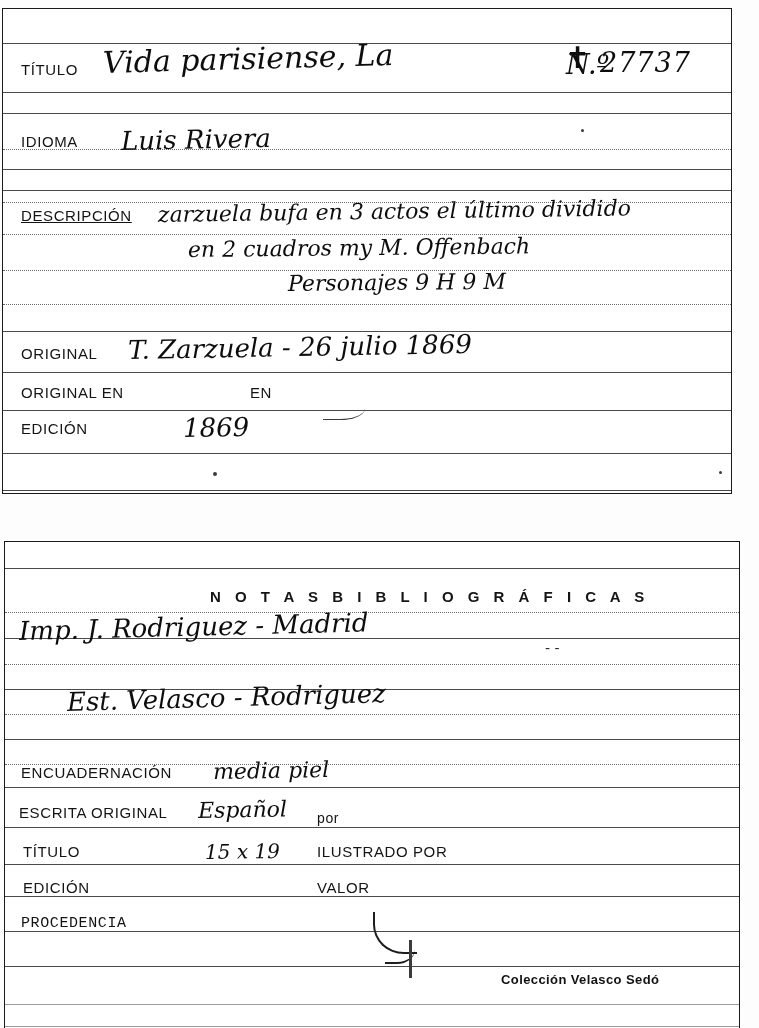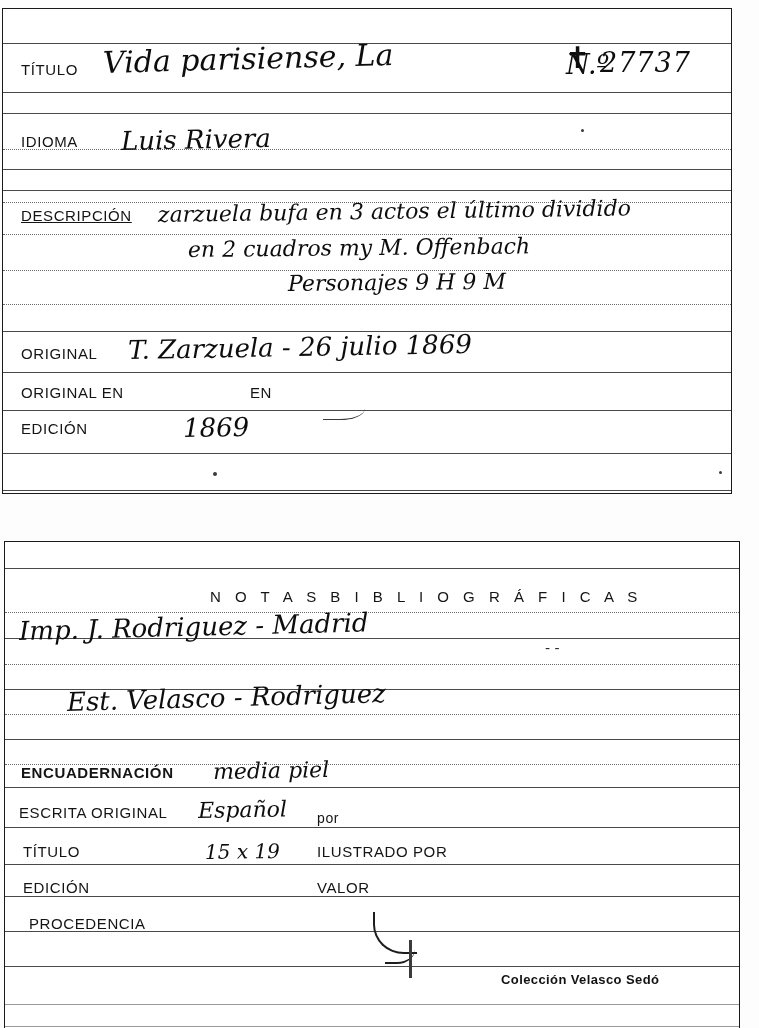--- a/index.html
+++ b/index.html
@@ -71,21 +71,21 @@
     white-space: nowrap;
   }
   .flabel.sm { font-size: 14px; }
 
   .section-title {
     position: absolute;
     font-size: 15px;
     letter-spacing: 5px;
     color: #141414;
     white-space: nowrap;
-    font-weight: 400;
+    font-weight: 700;
   }
 
   
   .hand {
     position: absolute;
     font-family: "DejaVu Serif", serif;
     font-style: italic;
     color: #0d0d0d;
     white-space: nowrap;
     transform-origin: left center;
@@ -223,35 +223,35 @@
     <div class="rule" style="top:424px;"></div>
     <div class="rule faint" style="top:462px;"></div>
     <div class="rule faint" style="top:484px;"></div>
 
     <div class="section-title" style="left:205px; top:46px;">N O T A S   B I B L I O G R Á F I C A S</div>
 
     <div class="hand h2" style="left:14px; top:74px; transform:rotate(-1.4deg);">Imp. J. Rodriguez - Madrid</div>
 
     <div class="hand h2" style="left:62px; top:145px; transform:rotate(-1.6deg);">Est. Velasco - Rodriguez</div>
 
-    <div class="flabel" style="left:16px; top:222px;font-weight:bold;">ENCUADERNACIÓN</div>
+    <div class="flabel" style="left:16px; top:222px;">ENCUADERNACIÓN</div>
 
     <div class="flabel" style="left:14px; top:262px;">ESCRITA ORIGINAL</div>
 
     <div class="flabel sm" style="left:312px; top:268px;">por</div>
 
     <div class="flabel" style="left:18px; top:301px;">TÍTULO</div>
 
     <div class="flabel" style="left:312px; top:301px;">ILUSTRADO POR</div>
 
     <div class="flabel" style="left:18px; top:337px;">EDICIÓN</div>
 
     <div class="flabel" style="left:312px; top:337px;">VALOR</div>
 
-    <div class="flabel" style="left:24px; top:373px;">PROCEDENCIA</div>
+    <div class="flabel" style="left:16px; top:373px;font-family:Liberation Mono, monospace;">PROCEDENCIA</div>
 
     <div class="hand h3" style="left:208px; top:217px; transform:rotate(-1deg);">media piel</div>
 
     <div class="hand h3" style="left:193px; top:256px; transform:rotate(-1deg);">Español</div>
 
     <div class="hand h4" style="left:200px; top:298px; transform:rotate(-0.8deg);">15 x 19</div>
 
     <div class="footer-credit" style="left:496px; top:430px;">Colección Velasco Sedó</div>
 
     <div class="smudge" style="left:540px; top:98px;">- -</div>

